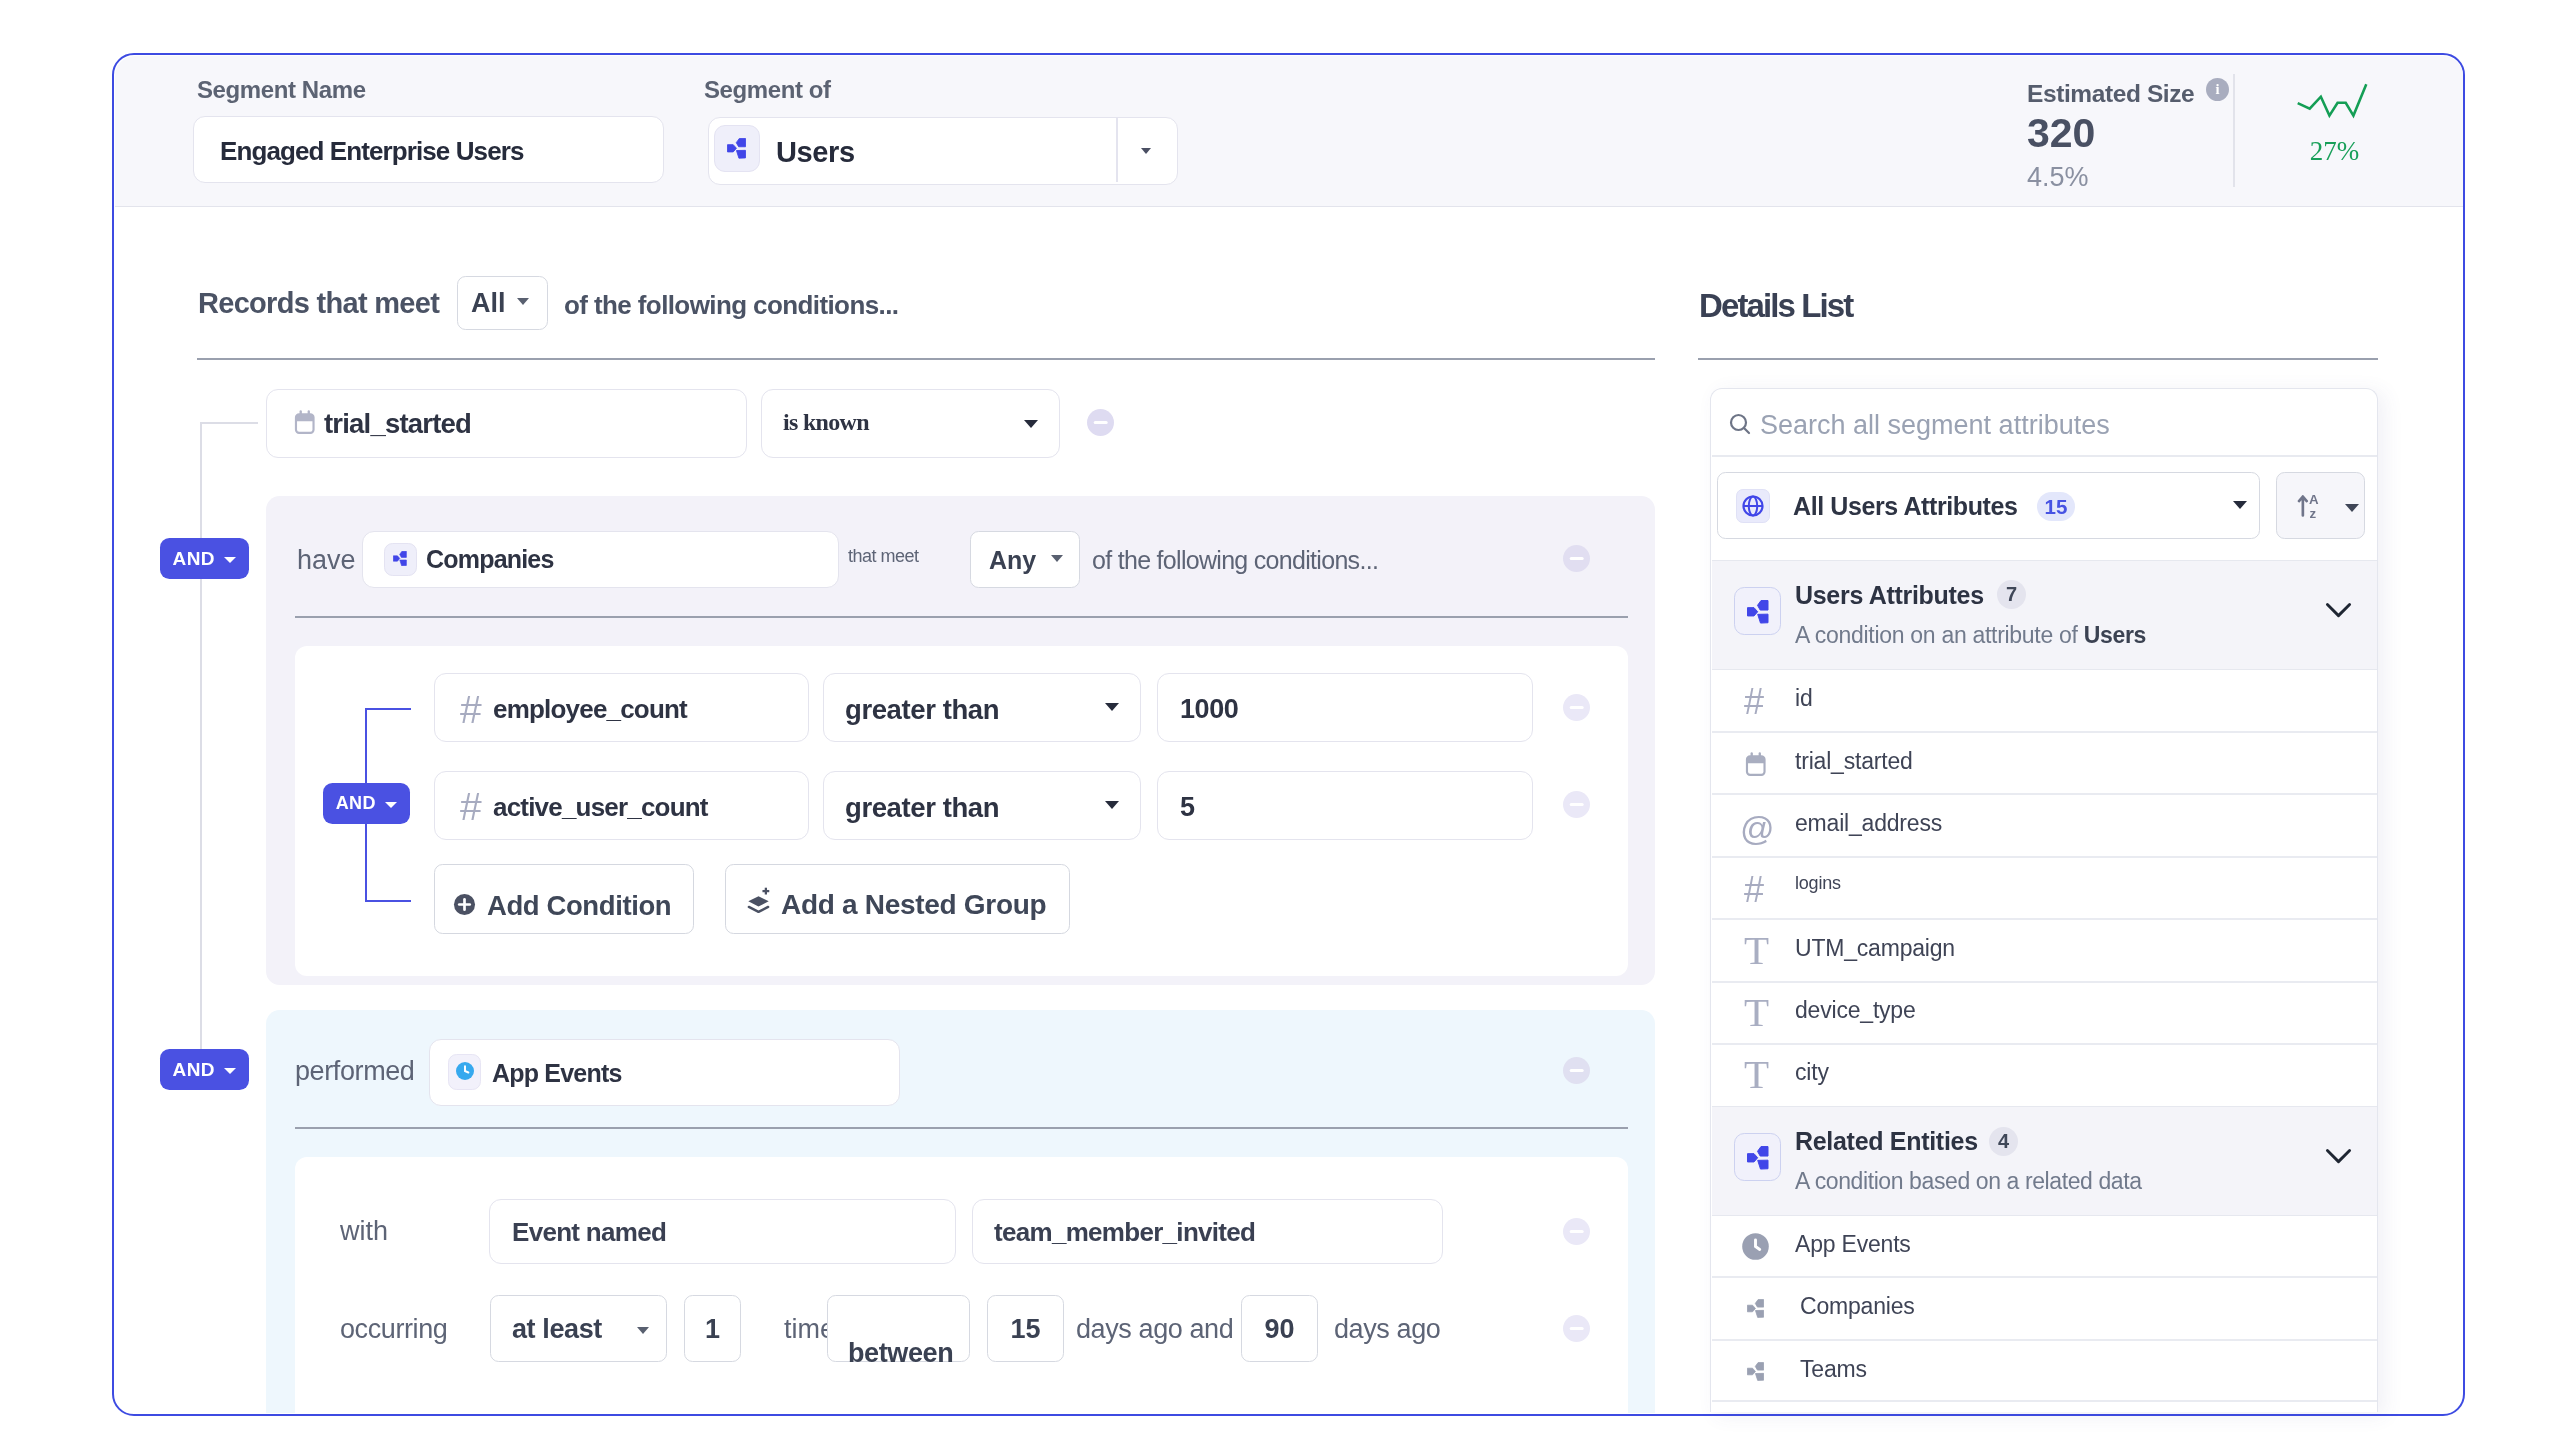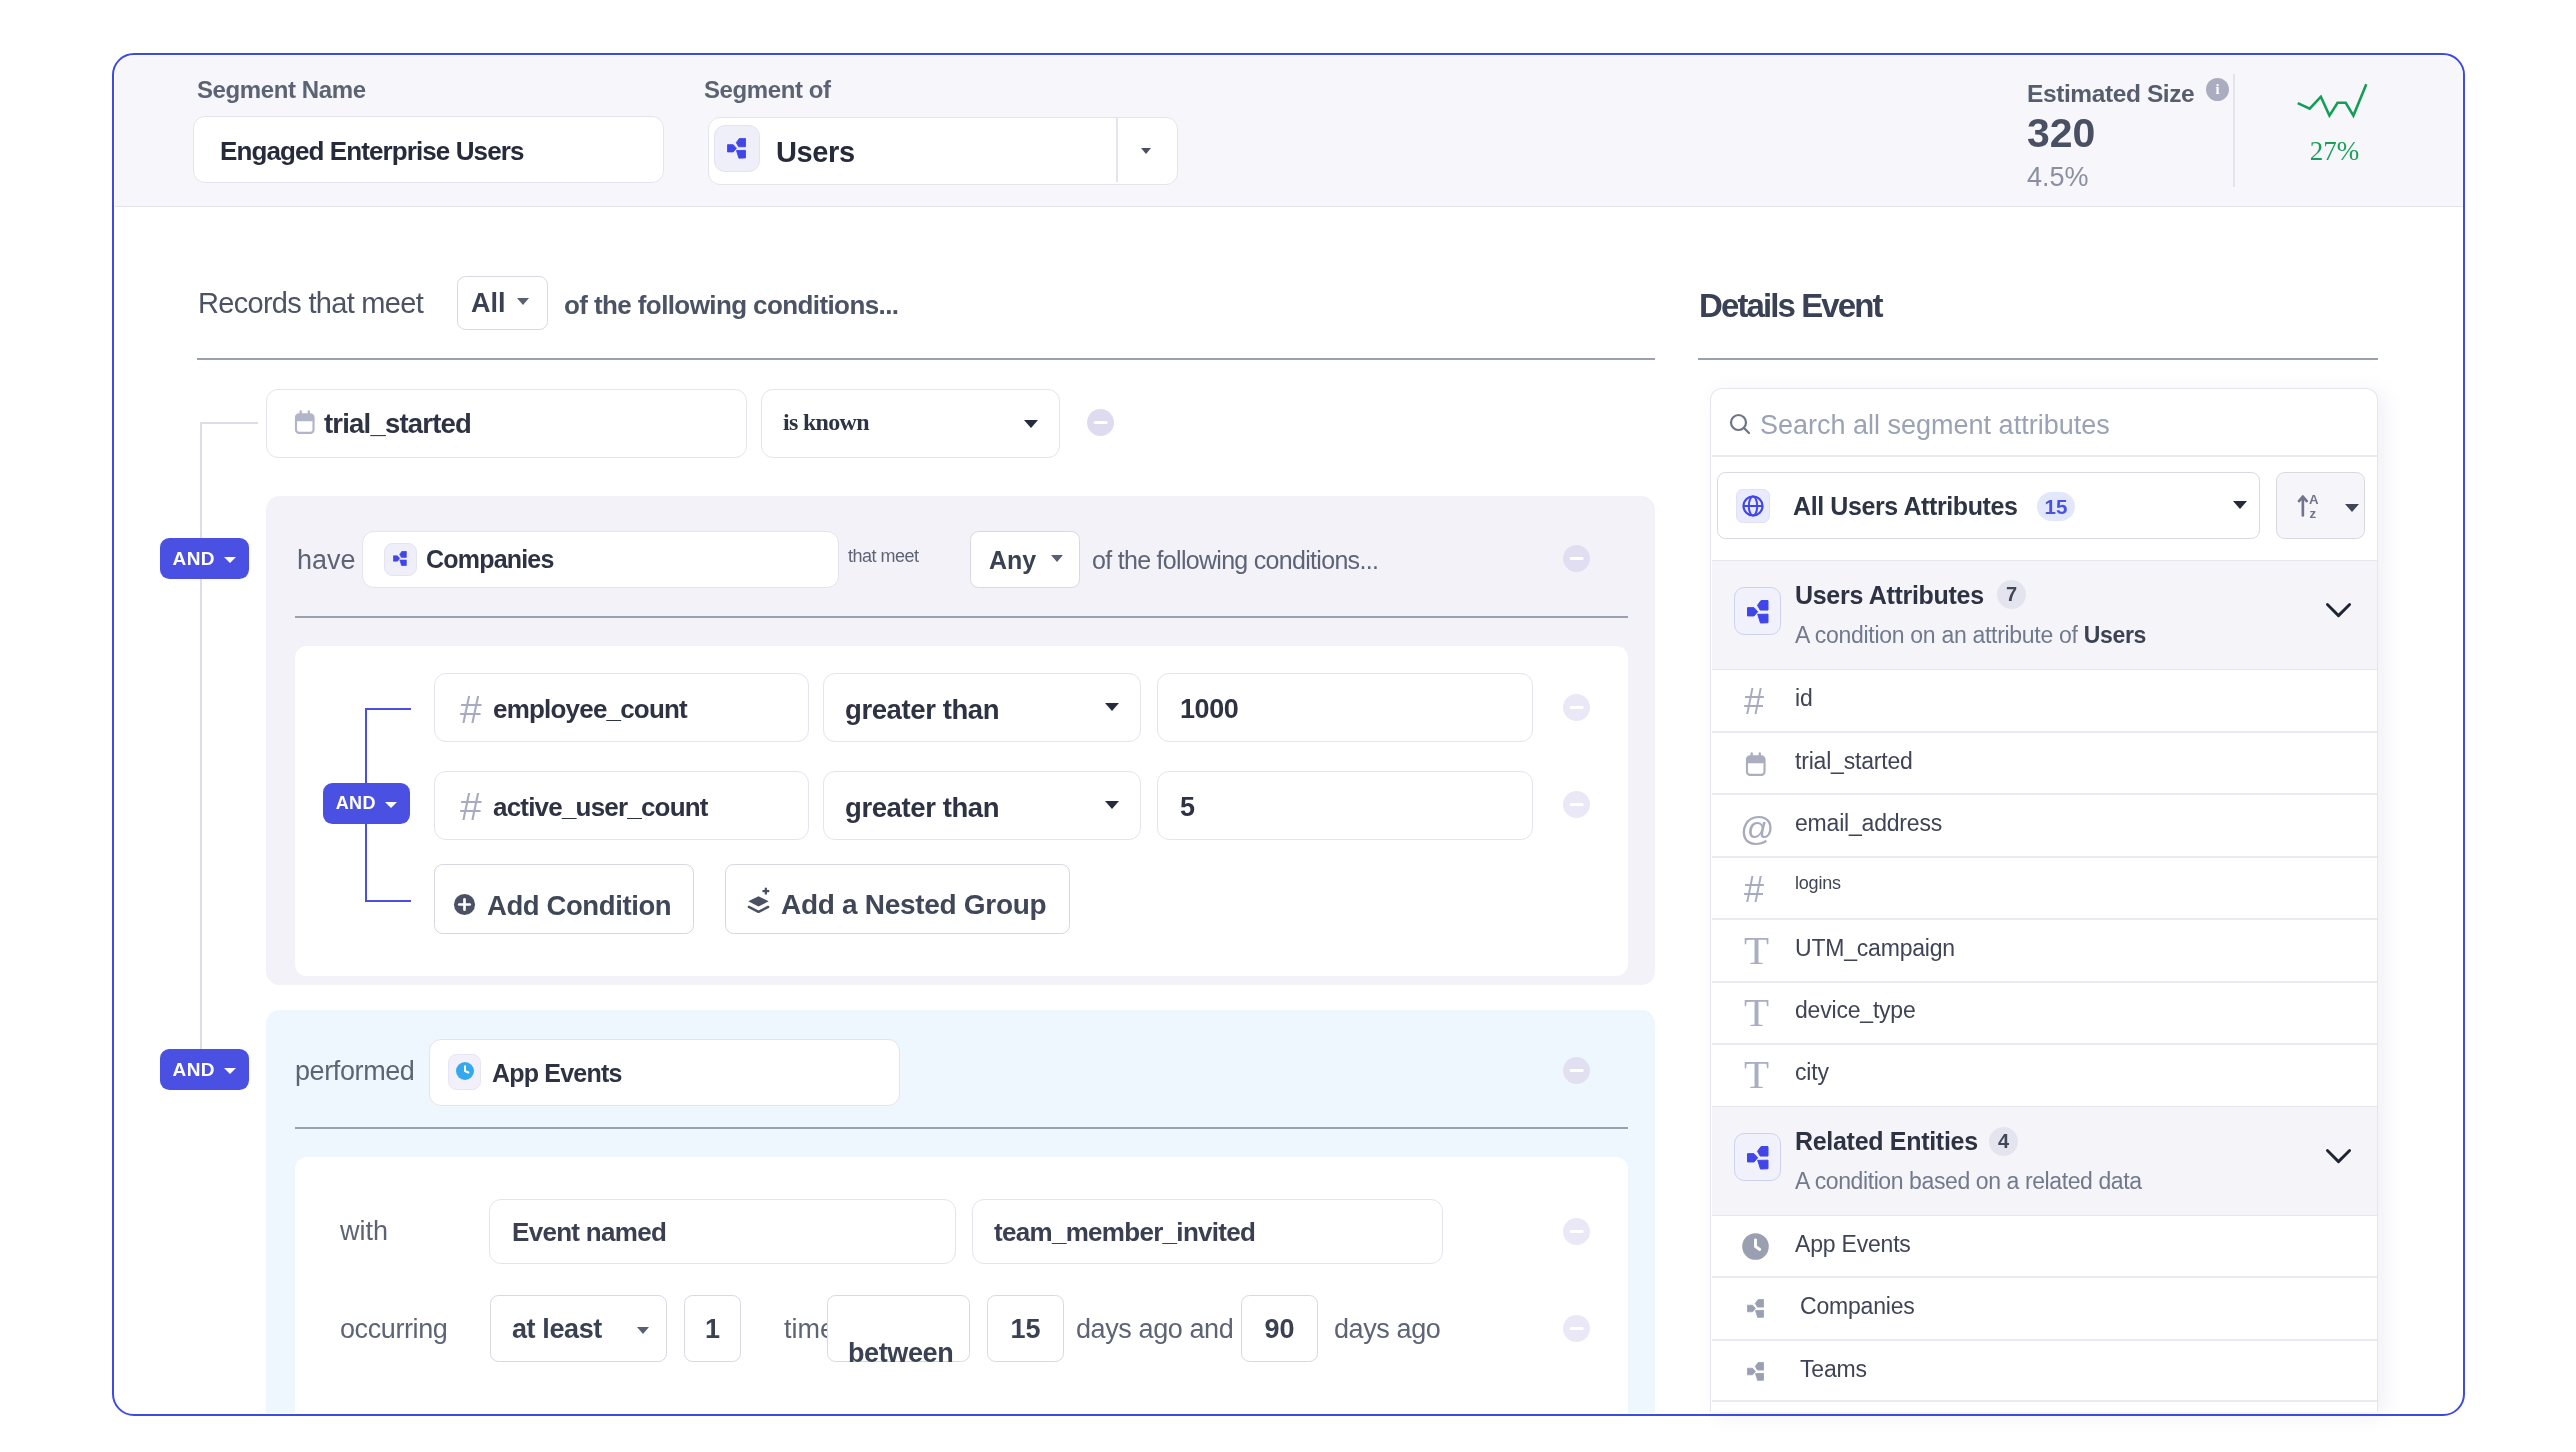--- a/index.html
+++ b/index.html
@@ -57,21 +57,21 @@
   <div class="t" style="left:2027px; top:80px; font-size:24.5px; letter-spacing:-0.4px; font-weight:600; color:#565d6d;">Estimated Size</div>
   <div class="abs" style="left:2206px; top:78px; width:23px; height:23px; border-radius:50%; background:#a9adbf; color:#fff; font-size:14.6px; font-weight:700; text-align:center; line-height:23px; font-family:'Liberation Serif',serif;">i</div>
   <div class="t" style="left:2027px; top:113px; font-size:41px; font-weight:700; color:#495063; line-height:1;">320</div>
   <div class="t" style="left:2027px; top:164px; font-size:27px; font-weight:400; color:#8a90a1; line-height:1;">4.5%</div>
   <div class="abs" style="left:2233px; top:74px; width:1.7px; height:113px; background:#e2e3eb;"></div>
   <svg class="abs" style="left:2289px; top:77px;" width="86" height="48" viewBox="0 0 100 56">
     <polyline points="10,30.5 24,37 37,23 47,45 56.5,30 66,30 75,45 90,8.5" fill="none" stroke="#149e55" stroke-width="3"></polyline>
   </svg>
   <div class="abs" style="left:2289px; top:138px; width:91px; text-align:center; font-family:'Liberation Serif',serif; font-size:27px; color:#189f59; line-height:1;">27%</div>
 
-  <div class="t" style="left:198px; top:289px; font-size:29px; letter-spacing:-0.7px; font-weight:400; color:#4b5365; line-height:1;">Records that meet</div>
+  <div class="t" style="left:198px; top:289px; font-size:29px; letter-spacing:-0.7px; font-weight:700; color:#4b5365; line-height:1;">Records that meet</div>
   <div class="selbox" style="left:457px; top:276px; width:91px; height:54px;"></div>
   <div class="t" style="left:471px; top:290px; font-size:27px; font-weight:600; color:#3a4152; line-height:1;">All</div>
   <div class="caret-s" style="left:517px; top:298px;"></div>
   <div class="t" style="left:564px; top:292px; font-size:26px; letter-spacing:-0.6px; font-weight:600; color:#4b5365; line-height:1;">of the following conditions...</div>
   <div class="hrule" style="left:197px; top:358px; width:1458px;"></div>
 
   <div class="abs" style="left:200px; top:422px; width:58px; height:648px; border-left:2.1px solid #dcdde6; border-top:2.1px solid #dcdde6;"></div>
 
   <div class="box" style="left:266px; top:389px; width:481px; height:69px; border-radius:12px;"></div>
   <svg class="abs" style="left:294px; top:409px;" width="21.5" height="27" viewBox="0 0 24 28">
@@ -176,21 +176,21 @@
   <div class="selbox" style="left:827px; top:1295px; width:143px; height:67px;"></div>
   <div class="t" style="left:848px; top:1316px; font-size:27px; letter-spacing:-0.4px; font-weight:600; color:#3a4152; line-height:1;margin-top:24px;">between</div>
   <div class="selbox" style="left:987px; top:1295px; width:77px; height:67px;"></div>
   <div class="t" style="left:987px; top:1316px; width:77px; text-align:center; font-size:27px; font-weight:600; color:#3a4152; line-height:1;">15</div>
   <div class="t" style="left:1076px; top:1316px; font-size:27px; letter-spacing:-0.4px; font-weight:400; color:#5d6476; line-height:1;">days ago and</div>
   <div class="selbox" style="left:1241px; top:1295px; width:77px; height:67px;"></div>
   <div class="t" style="left:1241px; top:1316px; width:77px; text-align:center; font-size:27px; font-weight:600; color:#3a4152; line-height:1;">90</div>
   <div class="t" style="left:1334px; top:1316px; font-size:27px; letter-spacing:-0.4px; font-weight:400; color:#5d6476; line-height:1;">days ago</div>
   <div class="rm" style="left:1563px; top:1315px; width:27px; height:27px; background:#eae8f7;"></div>
 
-  <div class="t" style="left:1699px; top:289px; font-size:33px; letter-spacing:-1.9px; font-weight:700; color:#3a4154; line-height:1;">Details Event</div>
+  <div class="t" style="left:1699px; top:289px; font-size:33px; letter-spacing:-1.9px; font-weight:700; color:#3a4154; line-height:1;">Details List</div>
   <div class="hrule" style="left:1698px; top:358px; width:680px;"></div>
   <div class="abs" style="left:1710px; top:388px; width:668px; height:1024px; background:#fff; border:1.7px solid #e4e6ee; border-bottom:none; border-radius:12px 12px 0 0; box-shadow:6.9px 3.4px 19px rgba(80,80,140,0.08);"></div>
 
   <svg class="abs" style="left:1728px; top:412px;" width="24" height="24" viewBox="0 0 24 24">
     <circle cx="10.5" cy="10.5" r="7.5" fill="none" stroke="#6d7486" stroke-width="2.2"></circle>
     <line x1="16" y1="16" x2="21" y2="21" stroke="#6d7486" stroke-width="2.2" stroke-linecap="round"></line>
   </svg>
   <div class="t" style="left:1760px; top:412px; font-size:27px; font-weight:400; color:#9aa2b3; line-height:1;">Search all segment attributes</div>
   <div class="abs" style="left:1712px; top:455px; width:665px; height:1.7px; background:#e8eaf0;"></div>
 

